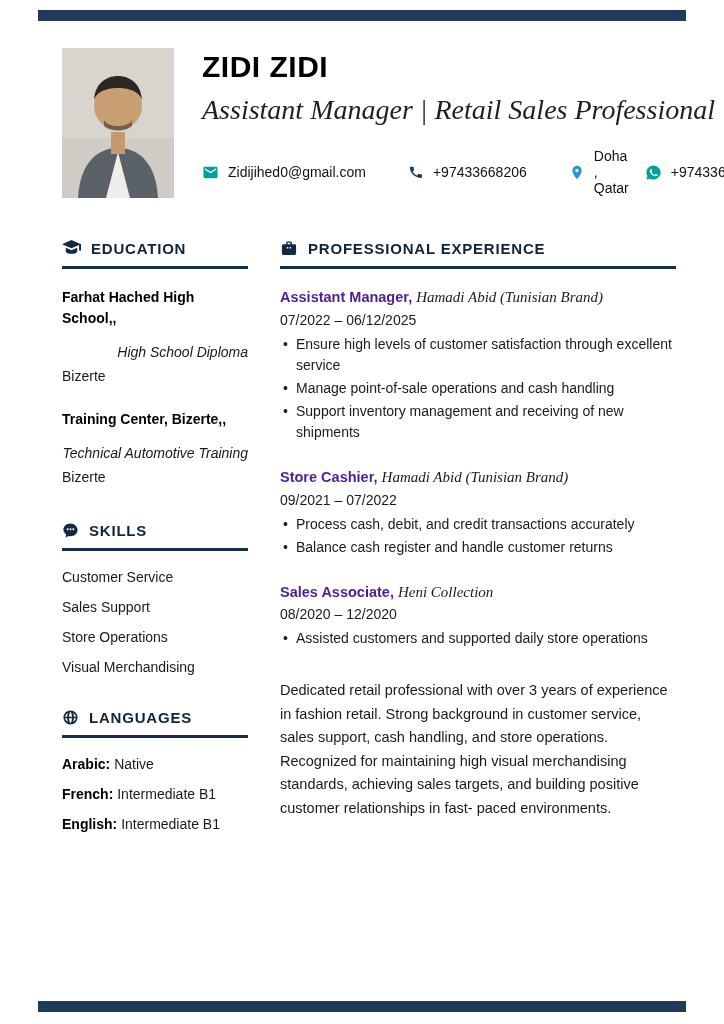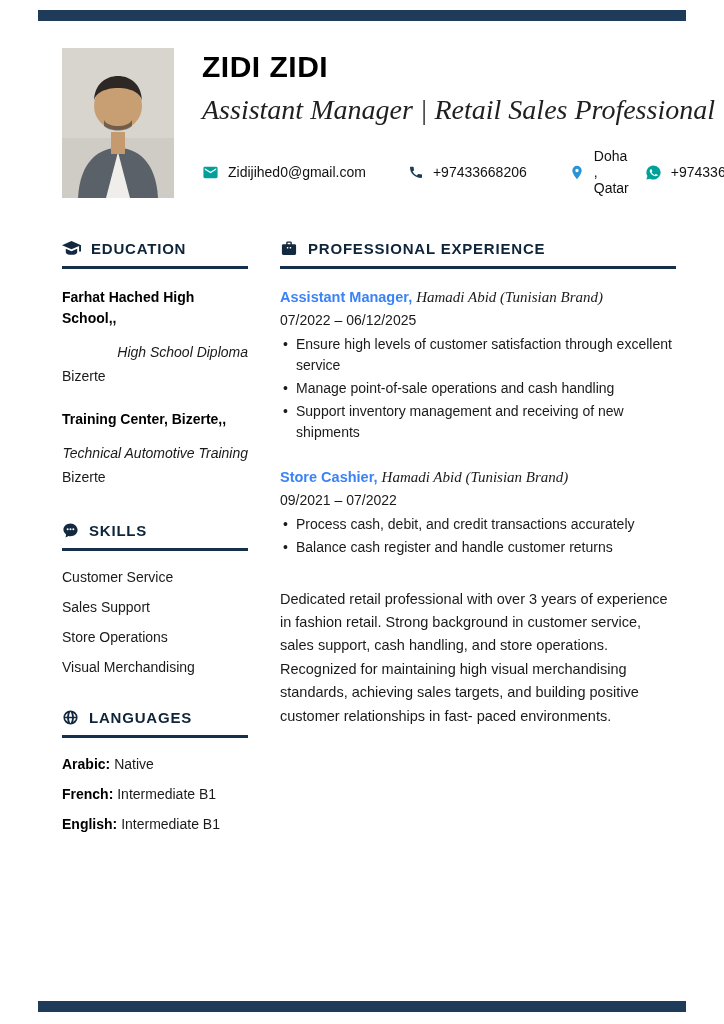--- a/index.html
+++ b/index.html
@@ -25,21 +25,21 @@
   .contact-row { display:flex; gap:42px; }
   .contact-item { display:flex; align-items:center; gap:9px; font-size:14px; color:#111; }
   .contact-item svg { flex-shrink:0; }
 
   
   .columns { display:flex; gap:32px; margin-top:42px; }
   .col-left { width:186px; flex-shrink:0; }
   .col-right { flex:1; }
 
   .section-header {
-    display:flex; align-items:center; gap:10px;
+    display:flex; gap:10px;
     font-size:15px; font-weight:bold; letter-spacing:.8px; color:#0e2439;
     padding-bottom:9px; border-bottom:3px solid #14304b; margin-bottom:18px;
   }
   .section-header svg { flex-shrink:0; }
   .section-block { margin-bottom:34px; }
 
   
   .edu-item { margin-bottom:22px; font-size:14px; line-height:1.5; }
   .edu-school { font-weight:bold; color:#000; }
   .edu-degree { font-style:italic; margin-top:13px;text-align:right; }
@@ -48,21 +48,21 @@
   
   .skill-item { font-size:14px; margin-bottom:14px; }
 
   
   .lang-item { font-size:14px; margin-bottom:14px; }
   .lang-label { font-weight:bold; color:#000; }
 
   
   .job { margin-bottom:24px; }
   .job-title-line { font-size:14.5px; line-height:1.45; }
-  .job-title { font-weight:bold; color:#3b82f6; }
+  .job-title { font-weight:bold; color:#4c1d95; }
   .job-company { font-style:italic; font-family:"Liberation Serif", serif; font-size:15px; }
   .job-dates { font-size:14px; margin-top:3px; margin-bottom:6px; }
   .job-bullets { list-style:none; }
   .job-bullets li {
     font-size:14px; line-height:1.5; padding-left:16px; position:relative; margin-bottom:2px;
   }
   .job-bullets li::before { content:"•"; position:absolute; left:3px; }
 
   .summary { font-size:14.5px; line-height:1.62; margin-top:30px; padding-right:4px; }
 </style>
@@ -206,19 +206,26 @@
       <div class="job">
         <p class="job-title-line"><span class="job-title">Store Cashier,</span> <span class="job-company">Hamadi Abid (Tunisian Brand)</span></p>
         <div class="job-dates">09/2021 – 07/2022</div>
         <ul class="job-bullets">
           <li>Process cash, debit, and credit transactions accurately</li>
           <li>Balance cash register and handle customer returns</li>
         </ul>
       </div>
 
 
+      <div class="job">
+        <p class="job-title-line"><span class="job-title">Sales Associate,</span> <span class="job-company">Heni Collection</span></p>
+        <div class="job-dates">08/2020 – 12/2020</div>
+        <ul class="job-bullets">
+          <li>Assisted customers and supported daily store operations</li>
+        </ul>
+      </div>
 
       <p class="summary">Dedicated retail professional with over 3 years of experience in fashion retail. Strong background in customer service, sales support, cash handling, and store operations. Recognized for maintaining high visual merchandising standards, achieving sales targets, and building positive customer relationships in fast- paced environments.</p>
     </div>
   </div>
 </div>
 
 <div class="accent-bar bar-bottom"></div>
 
 </body></html>

